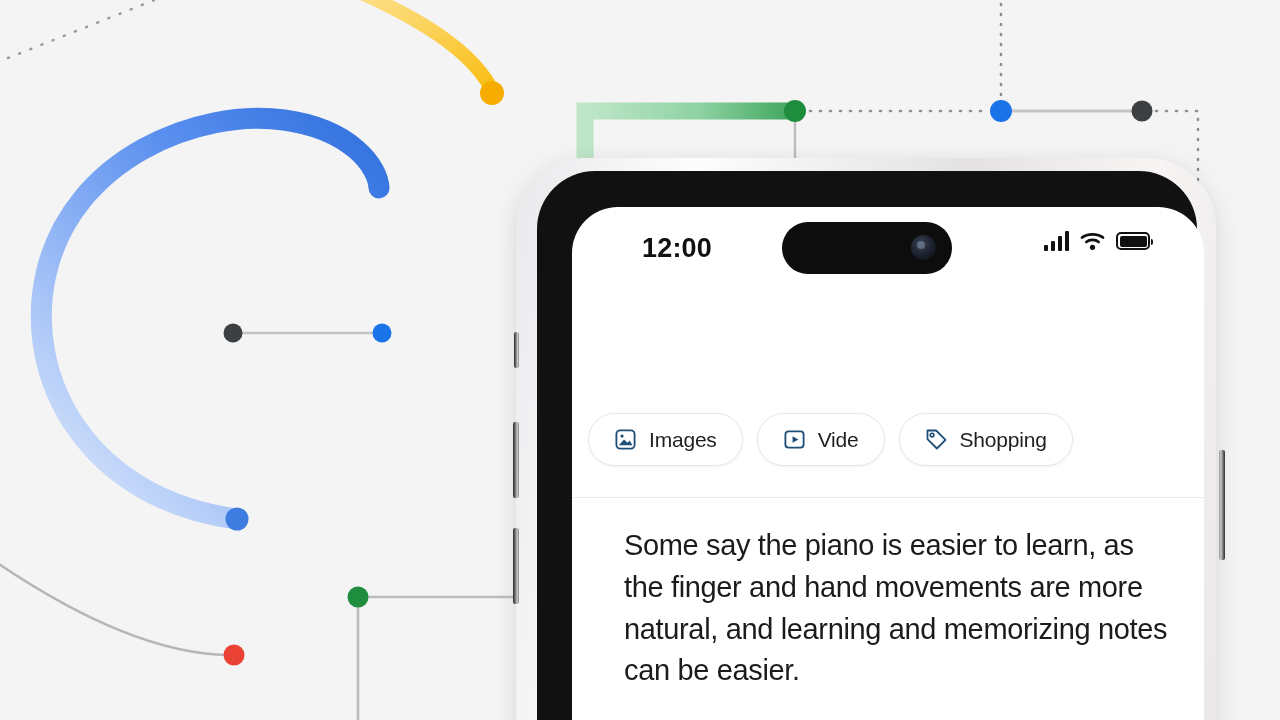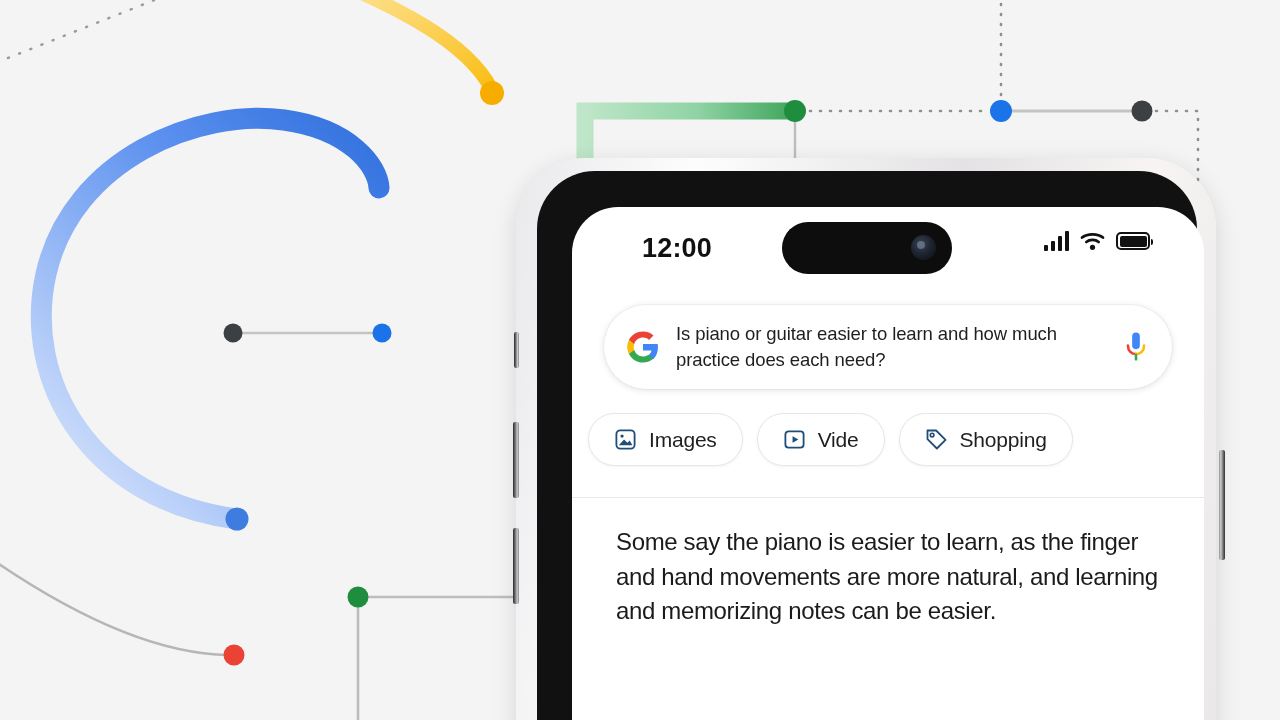--- a/index.html
+++ b/index.html
@@ -204,22 +204,22 @@
     background: #e8e8e8;
   }
 
   
   .answer {
     position: absolute;
     left: 44px; top: 318px;
     width: 560px;
   }
   .answer p {
-    margin: 0 0 40px 0;
-    font-size: 24px;
+    margin: 0 0 40px 8px;
+    font-size: 29px;
     line-height: 1.44;
     color: #1b1b1b;
     letter-spacing: -0.35px;
   }
 </style>
 </head>
 <body>
 
 <div id="stage">
 
@@ -304,37 +304,20 @@
             </span>
             <svg class="wifi" width="25" height="20" viewBox="0 0 25 20">
               <path d="M2 6.6 C 7 2.2 18 2.2 23 6.6" stroke="#111" stroke-width="2.7" fill="none" stroke-linecap="round"></path>
               <path d="M6.3 11 C 9.6 8.2 15.4 8.2 18.7 11" stroke="#111" stroke-width="2.7" fill="none" stroke-linecap="round"></path>
               <circle cx="12.5" cy="16.3" r="2.6" fill="#111"></circle>
             </svg>
             <span class="battery"></span>
           </div>
         </div>
 
-        <div class="searchbar">
-          <svg class="g-logo" viewBox="0 0 48 48">
-            <path fill="#4285F4" d="M45.1 24.5c0-1.6-.15-3.2-.43-4.7H24v9h11.9c-.5 2.8-2.1 5.1-4.4 6.7v5.5h7.1c4.2-3.8 6.5-9.5 6.5-16.5z"></path>
-            <path fill="#34A853" d="M24 46c5.9 0 10.9-2 14.6-5.3l-7.1-5.5c-2 1.3-4.5 2.1-7.5 2.1-5.8 0-10.7-3.9-12.4-9.1H4.2v5.7C7.9 41.3 15.4 46 24 46z"></path>
-            <path fill="#FBBC05" d="M11.6 28.2c-.45-1.3-.7-2.7-.7-4.2s.25-2.9.7-4.2v-5.7H4.2C2.6 17.2 1.7 20.5 1.7 24s.9 6.8 2.5 9.9l7.4-5.7z"></path>
-            <path fill="#EA4335" d="M24 10.7c3.3 0 6.2 1.1 8.5 3.3l6.3-6.3C35 4.1 30 2 24 2 15.4 2 7.9 6.7 4.2 13.9l7.4 5.7c1.7-5.2 6.6-8.9 12.4-8.9z"></path>
-          </svg>
-
-          <div class="search-text">Is piano or guitar easier to learn and how much practice does each need?</div>
-
-          <svg class="mic-icon" viewBox="0 0 24 30">
-            <rect x="8.4" y="1.5" width="7.2" height="15.5" rx="3.6" fill="#4285F4"></rect>
-            <path d="M4.4 13.6 C 4.4 18.7 7.9 21.6 12 21.6" stroke="#EA4335" stroke-width="2.4" fill="none" stroke-linecap="round"></path>
-            <path d="M12 21.6 C 16.1 21.6 19.6 18.7 19.6 13.6" stroke="#FBBC05" stroke-width="2.4" fill="none" stroke-linecap="round"></path>
-            <rect x="10.8" y="21.4" width="2.4" height="6.4" rx="1.2" fill="#34A853"></rect>
-          </svg>
-        </div>
 
         <div class="chips">
 
           <div class="chip">
             <svg class="chip-ico" viewBox="0 0 24 24">
               <rect x="2.5" y="2.5" width="19" height="19" rx="4" fill="none" stroke="#1f4e79" stroke-width="1.9"></rect>
               <circle cx="8.4" cy="8.4" r="1.7" fill="#1f4e79"></circle>
               <path d="M5 18 L 10.5 12 L 14 15.4 L 16.4 13 L 19.2 18 Z" fill="#1f4e79"></path>
             </svg>
             <span class="chip-label">Images</span>

